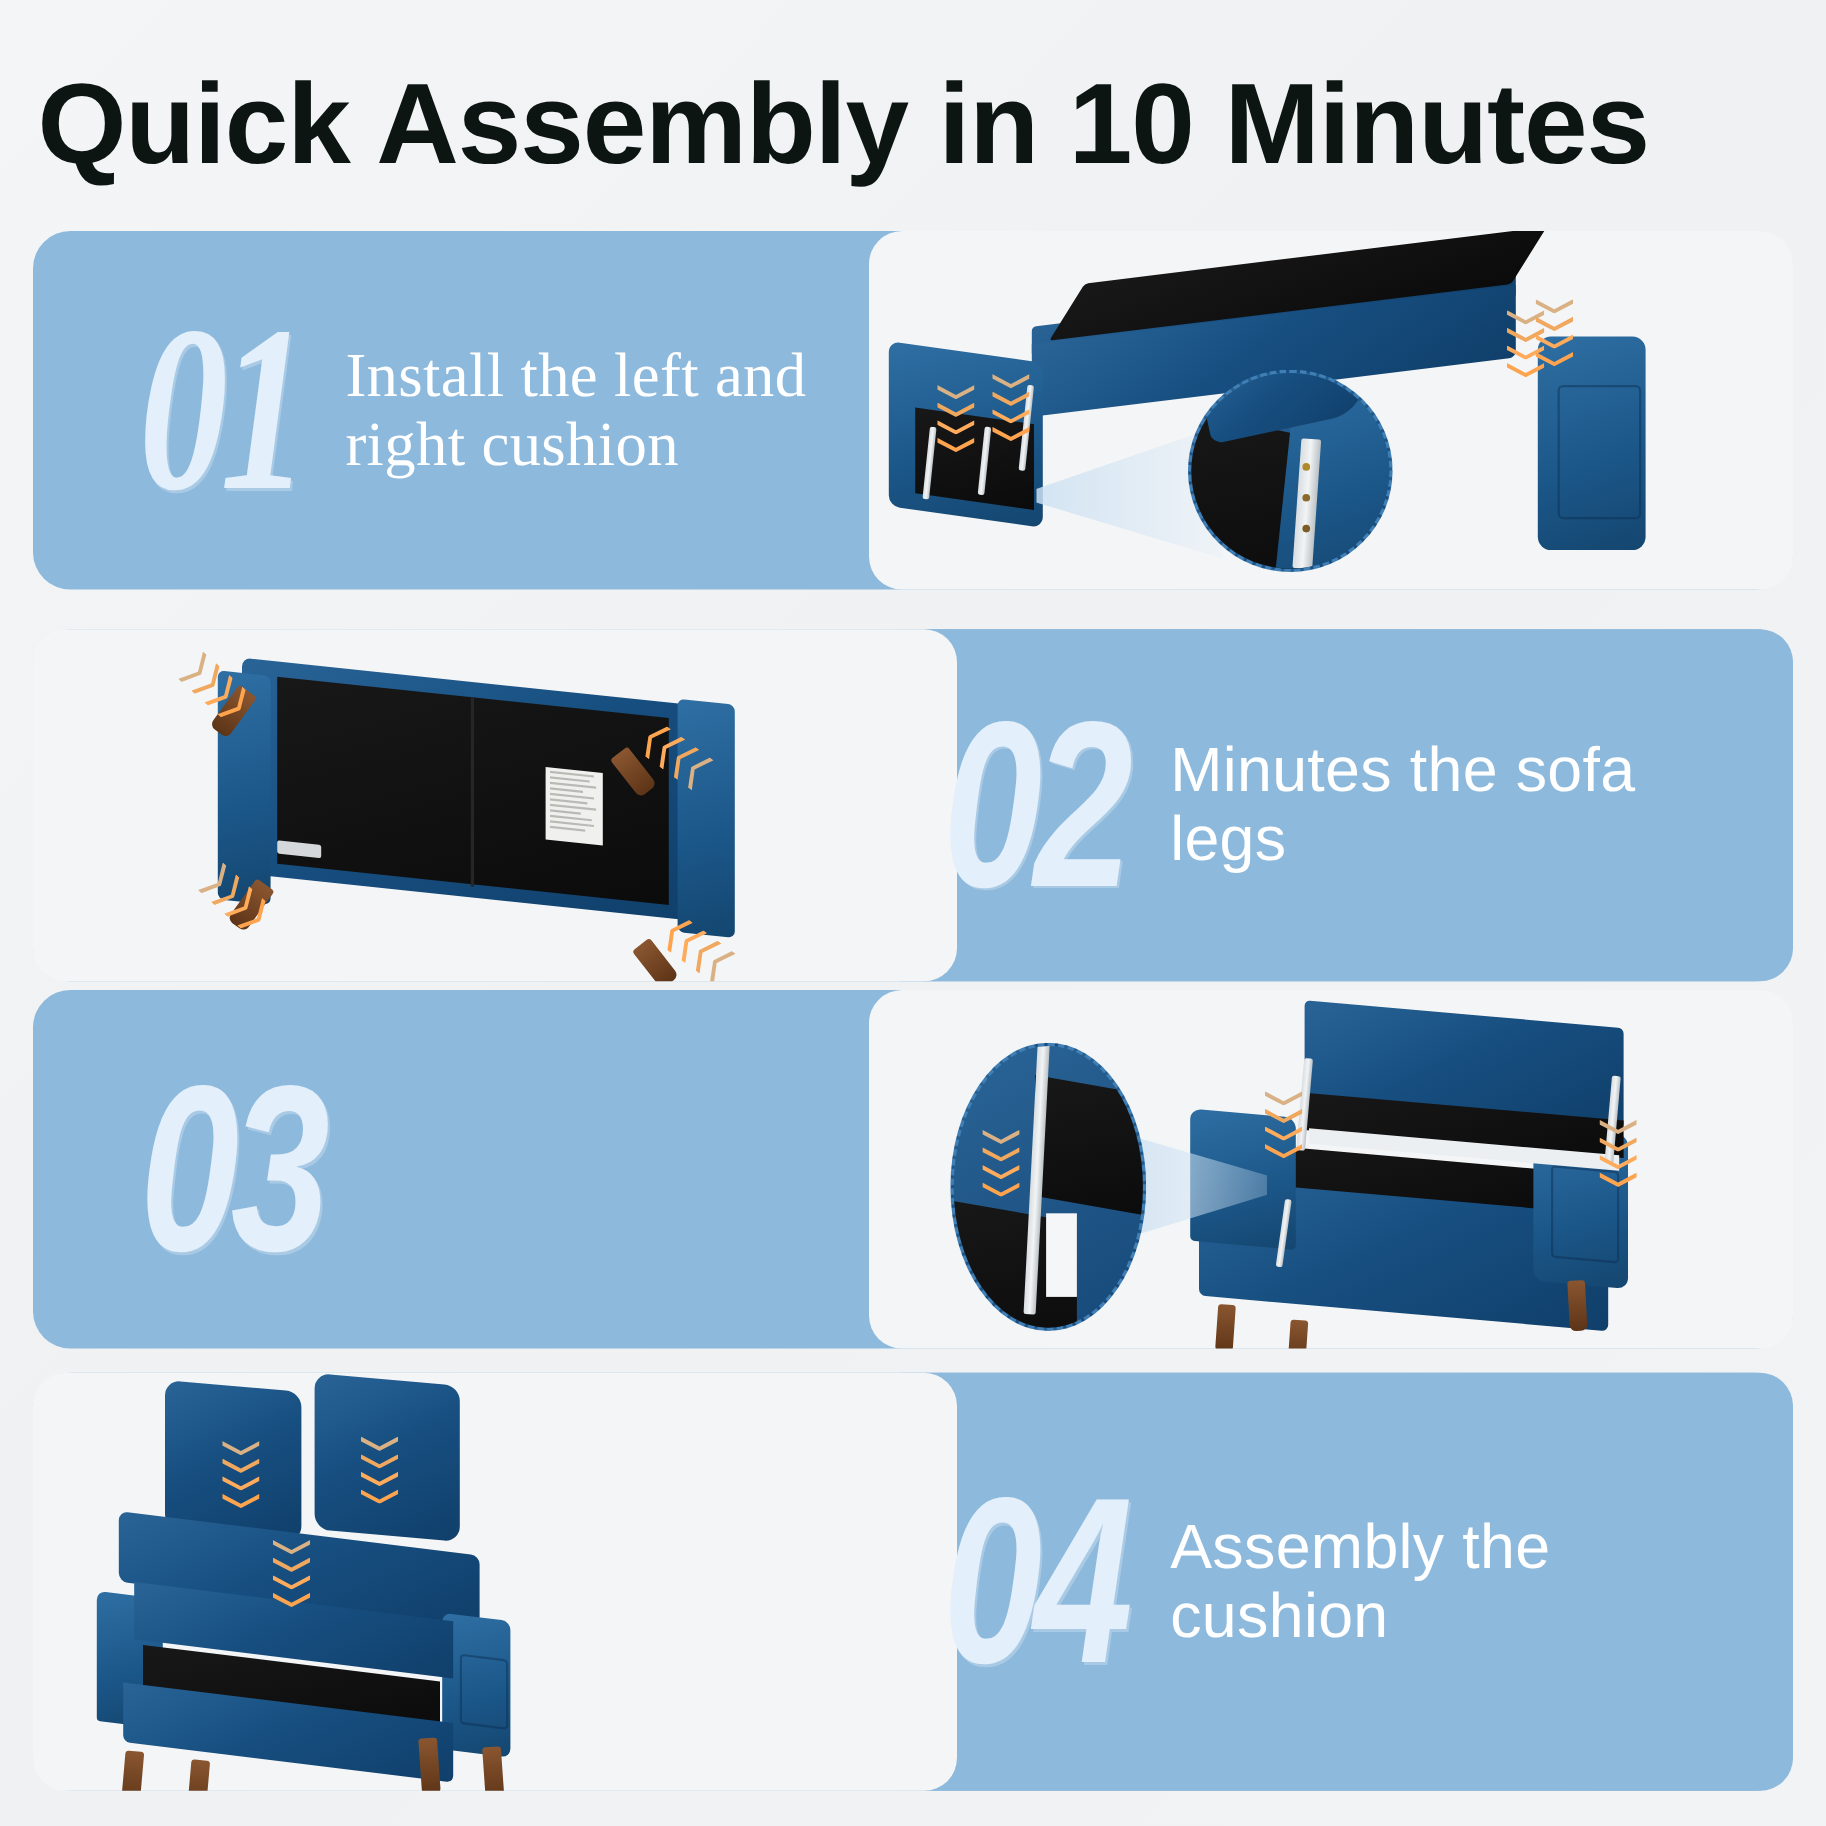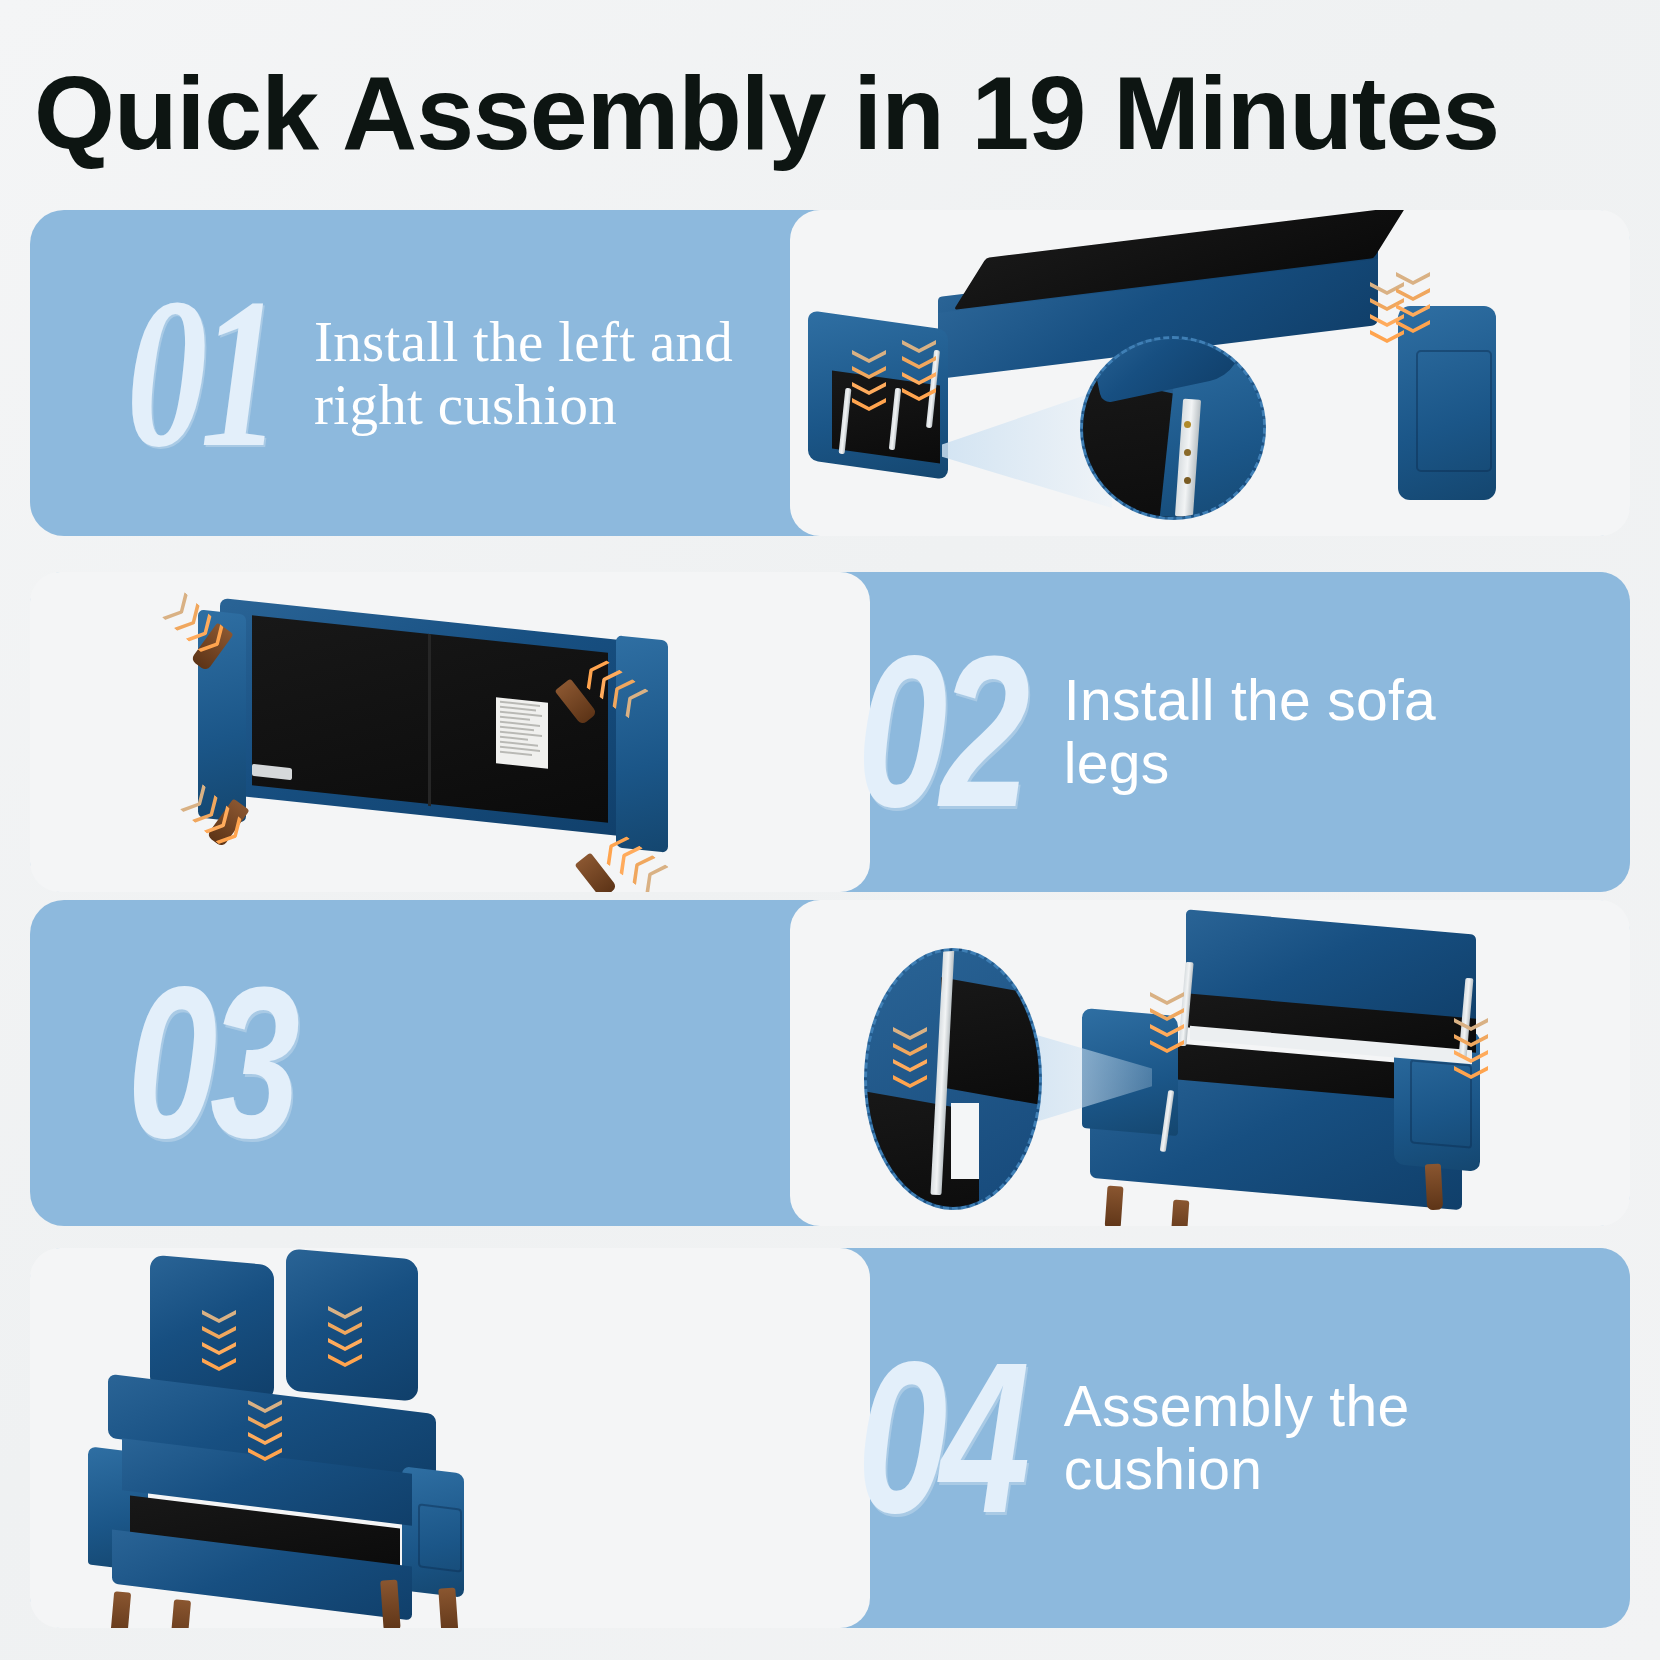--- a/index.html
+++ b/index.html
@@ -80,21 +80,21 @@
   .funnel{position:absolute;background:linear-gradient(90deg,rgba(205,225,242,.85),rgba(224,238,250,.25));}
   .label-tag{position:absolute;background:#f0f0ee;}
   .label-tag span{
     display:block;height:2px;background:#b9b9b5;margin:3px 4px;
   }
   .bracket{position:absolute;background:linear-gradient(90deg,#d8dde0,#f2f4f5,#b9c0c4);border-radius:2px;}
 </style>
 </head>
 <body>
 
-<div id="page-title">Quick Assembly in 19 Minutes</div>
+<div id="page-title">Quick Assembly in 10 Minutes</div>
 
 <div class="card card-1">
   <div class="card-bg"></div>
 
   <div class="step" style="left:90px;width:680px">
     <div class="num">01</div>
     <div class="caption">Install the left and right cushion</div>
   </div>
 
   <div class="photo-panel right">
@@ -209,21 +209,21 @@
           <i></i>
           <i></i>
         </div>
 
       <div style="position:absolute;left:222px;top:194px;width:40px;height:12px;background:#d5d8da;border-radius:2px;transform:skewY(6deg)"></div>
     </div>
   </div>
 
   <div class="step" style="left:820px;width:740px">
     <div class="num">02</div>
-    <div class="caption">Install the sofa legs</div>
+    <div class="caption">Minutes the sofa legs</div>
   </div>
 </div>
 
 <div class="card card-3">
   <div class="card-bg"></div>
 
   <div class="step" style="left:90px;width:680px">
     <div class="num">03</div>
   </div>
 

